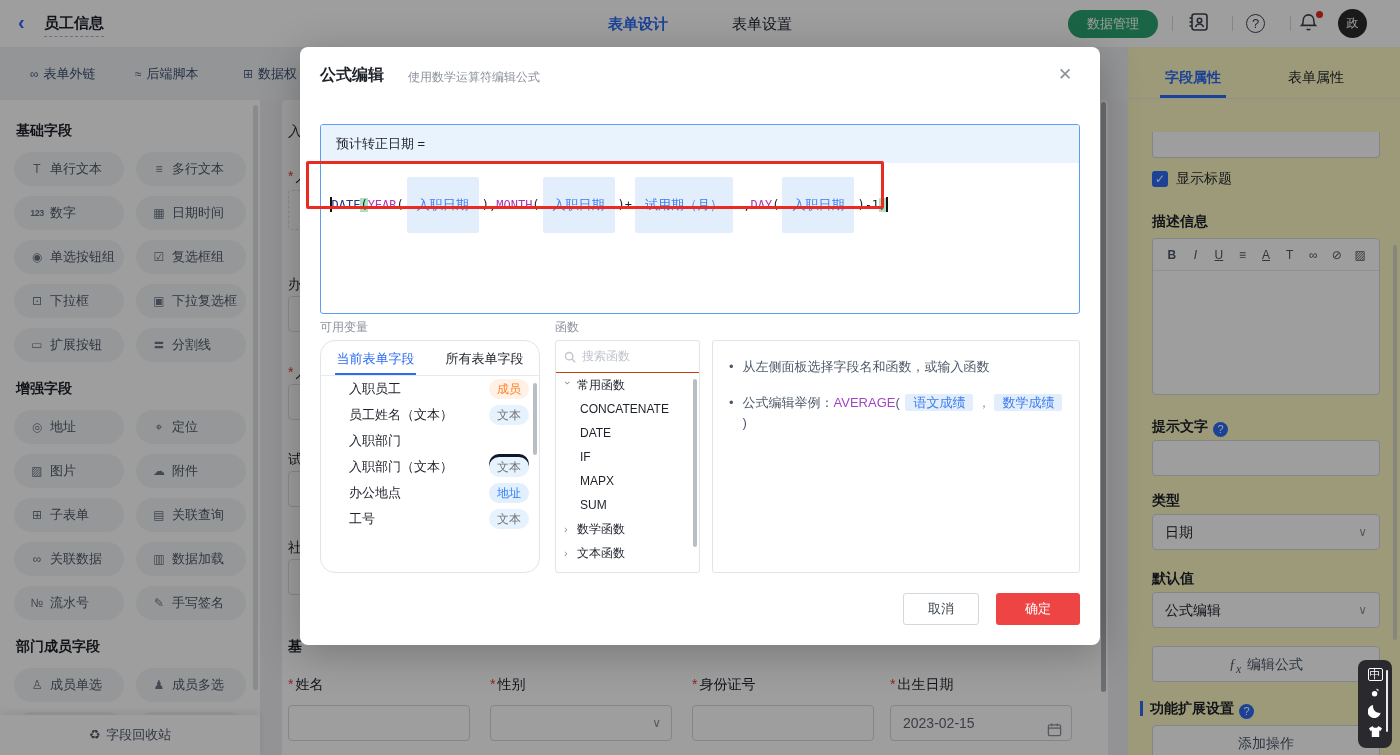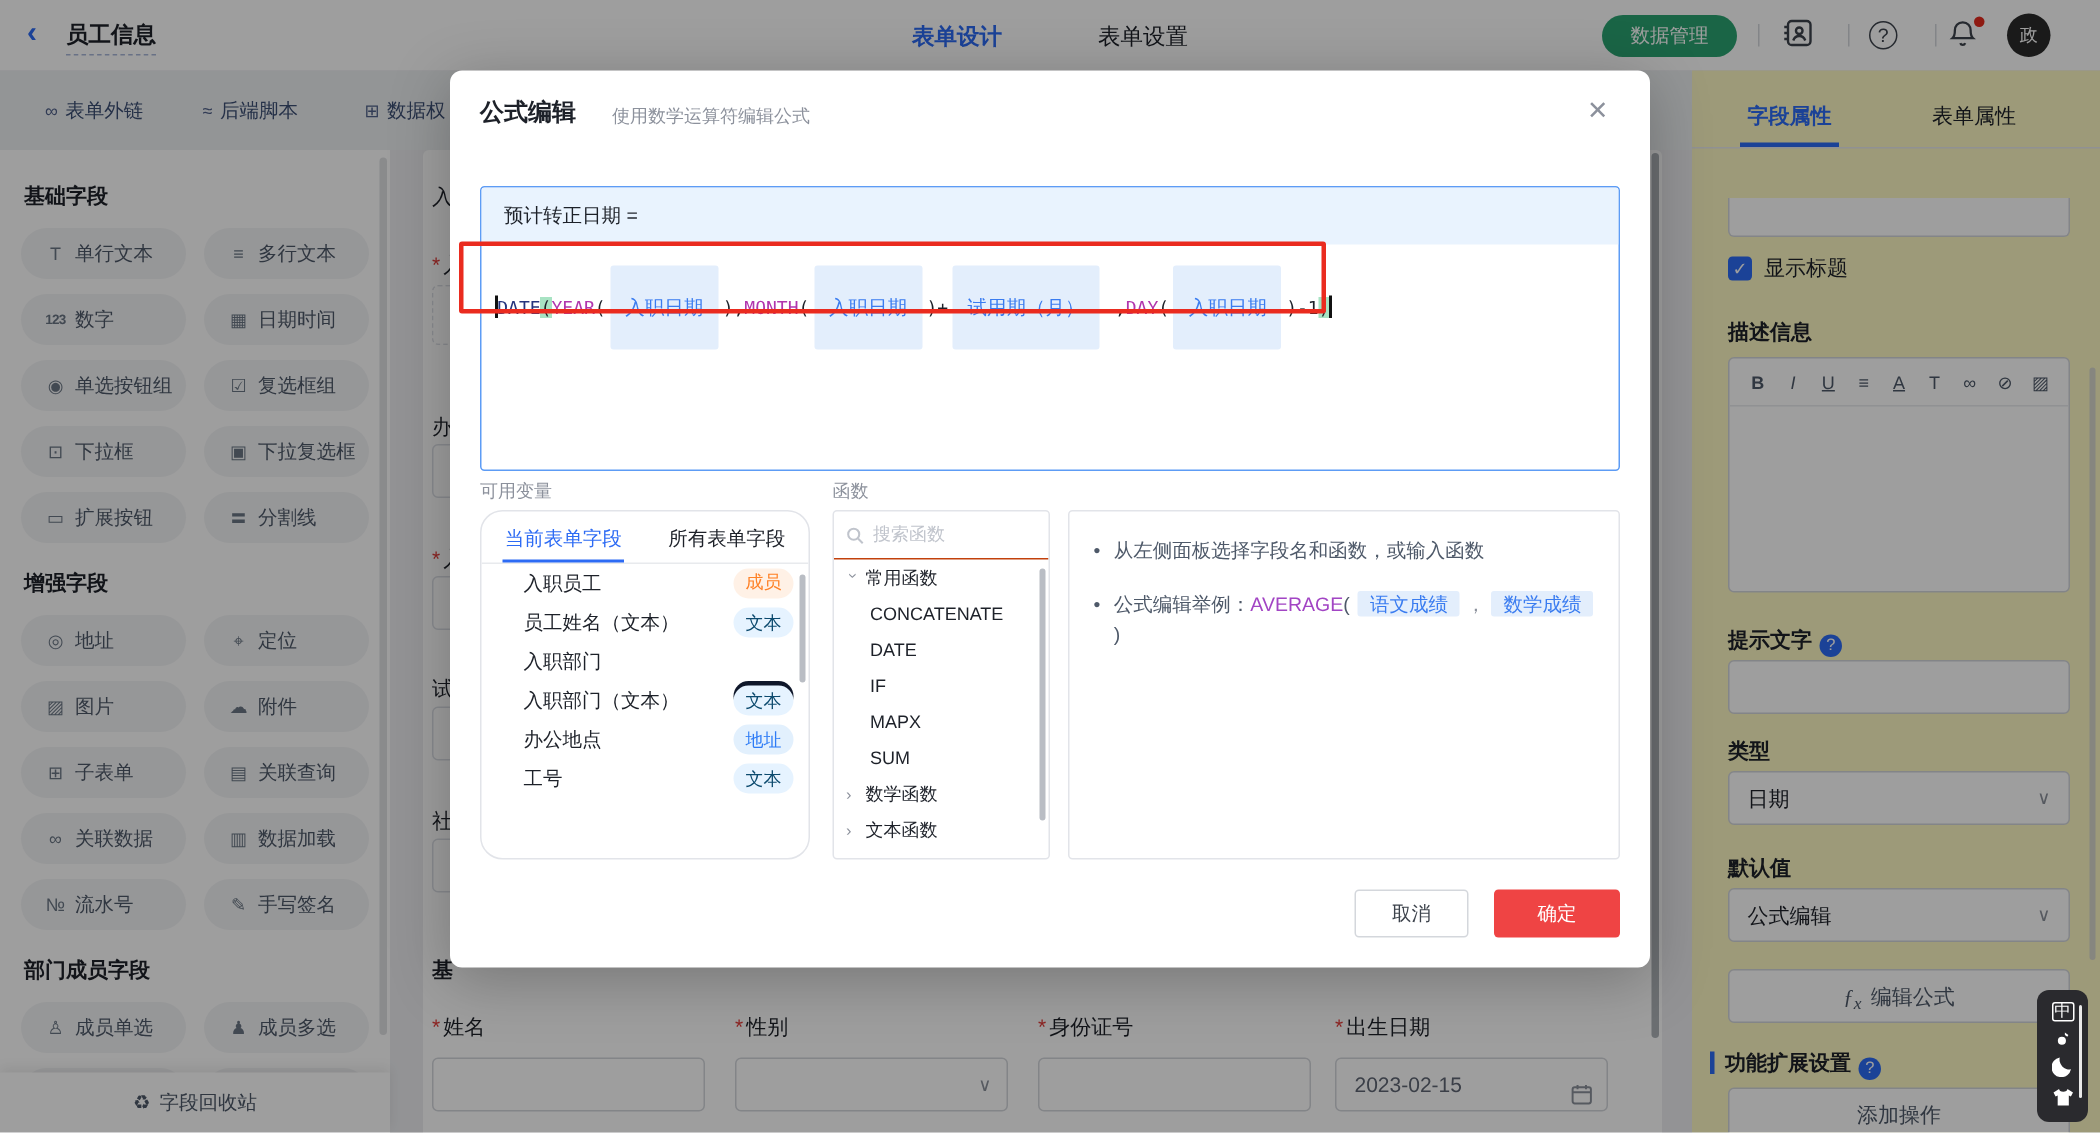--- a/index.html
+++ b/index.html
@@ -96,22 +96,22 @@
   .m-panel { position:absolute; top:293px; border:1px solid #e2e4e9; border-radius:3px; background:#fff; overflow:hidden; }
   #vars-panel { left:20px; width:220px; height:233px;border-radius:15px; }
   #vars-tabs { height:35px; border-bottom:1px solid #e8eaed; display:flex; font-size:13px; }
   #vars-tabs .vtab { flex:1; text-align:center; line-height:35px; cursor:pointer; position:relative; }
   #vars-tabs .vtab.active { color:#2d6bf4; }
   #vars-tabs .vtab.active::after { content:""; position:absolute; left:14px; right:14px; bottom:0; height:2px; background:#2d6bf4; }
   .vform-row { height:26px; line-height:26px; font-size:13px; padding-left:10px; margin-top:6px; color:#1d2129; }
   .vform-row .doc { color:#7a8ef0; margin-right:6px; font-size:12px; }
   .var-row { height:26px; line-height:26px; font-size:13px; padding:0 10px 0 28px; display:flex; justify-content:space-between; align-items:center; cursor:pointer; }
   .vtag { font-size:12px; height:20px; line-height:20px; padding:0 8px; border-radius:10px; flex:none; }
-  .vtag.member { color:#ff8126; background:#fff1e6;font-family:Liberation Mono, monospace; }
-  .vtag.text   { color:#0c4a6e; background:#e6f3ff; }
+  .vtag.member { color:#ff8126; background:#fff1e6; }
+  .vtag.text   { color:#737373; background:#e6f3ff; }
   .vtag.dept   { color:#ef3ba4; background:#0f172a;margin-top:45px; }
   .vtag.addr   { color:#2e7cf6; background:#e2f0fd; }
   .v-scroll { position:absolute; right:2px; top:42px; width:4px; height:72px; background:#b9bdc4; border-radius:2px; }
 
   #fns-panel { left:255px; width:145px; height:233px; }
   #fn-search { height:32px; border-bottom:1px solid #c2410c; display:flex; align-items:center; padding:0 8px; gap:6px; }
   #fn-search .ph { font-size:12px; color:#c0c4cc; }
   .fn-group { height:24px; line-height:24px; font-size:12px; color:#1d2129; padding-left:8px; cursor:pointer; }
   .fn-group .gch { display:inline-block; color:#8c919c; font-size:11px; margin-right:5px; width:8px; }
   .fn-group .gch.open { transform:rotate(90deg); }

